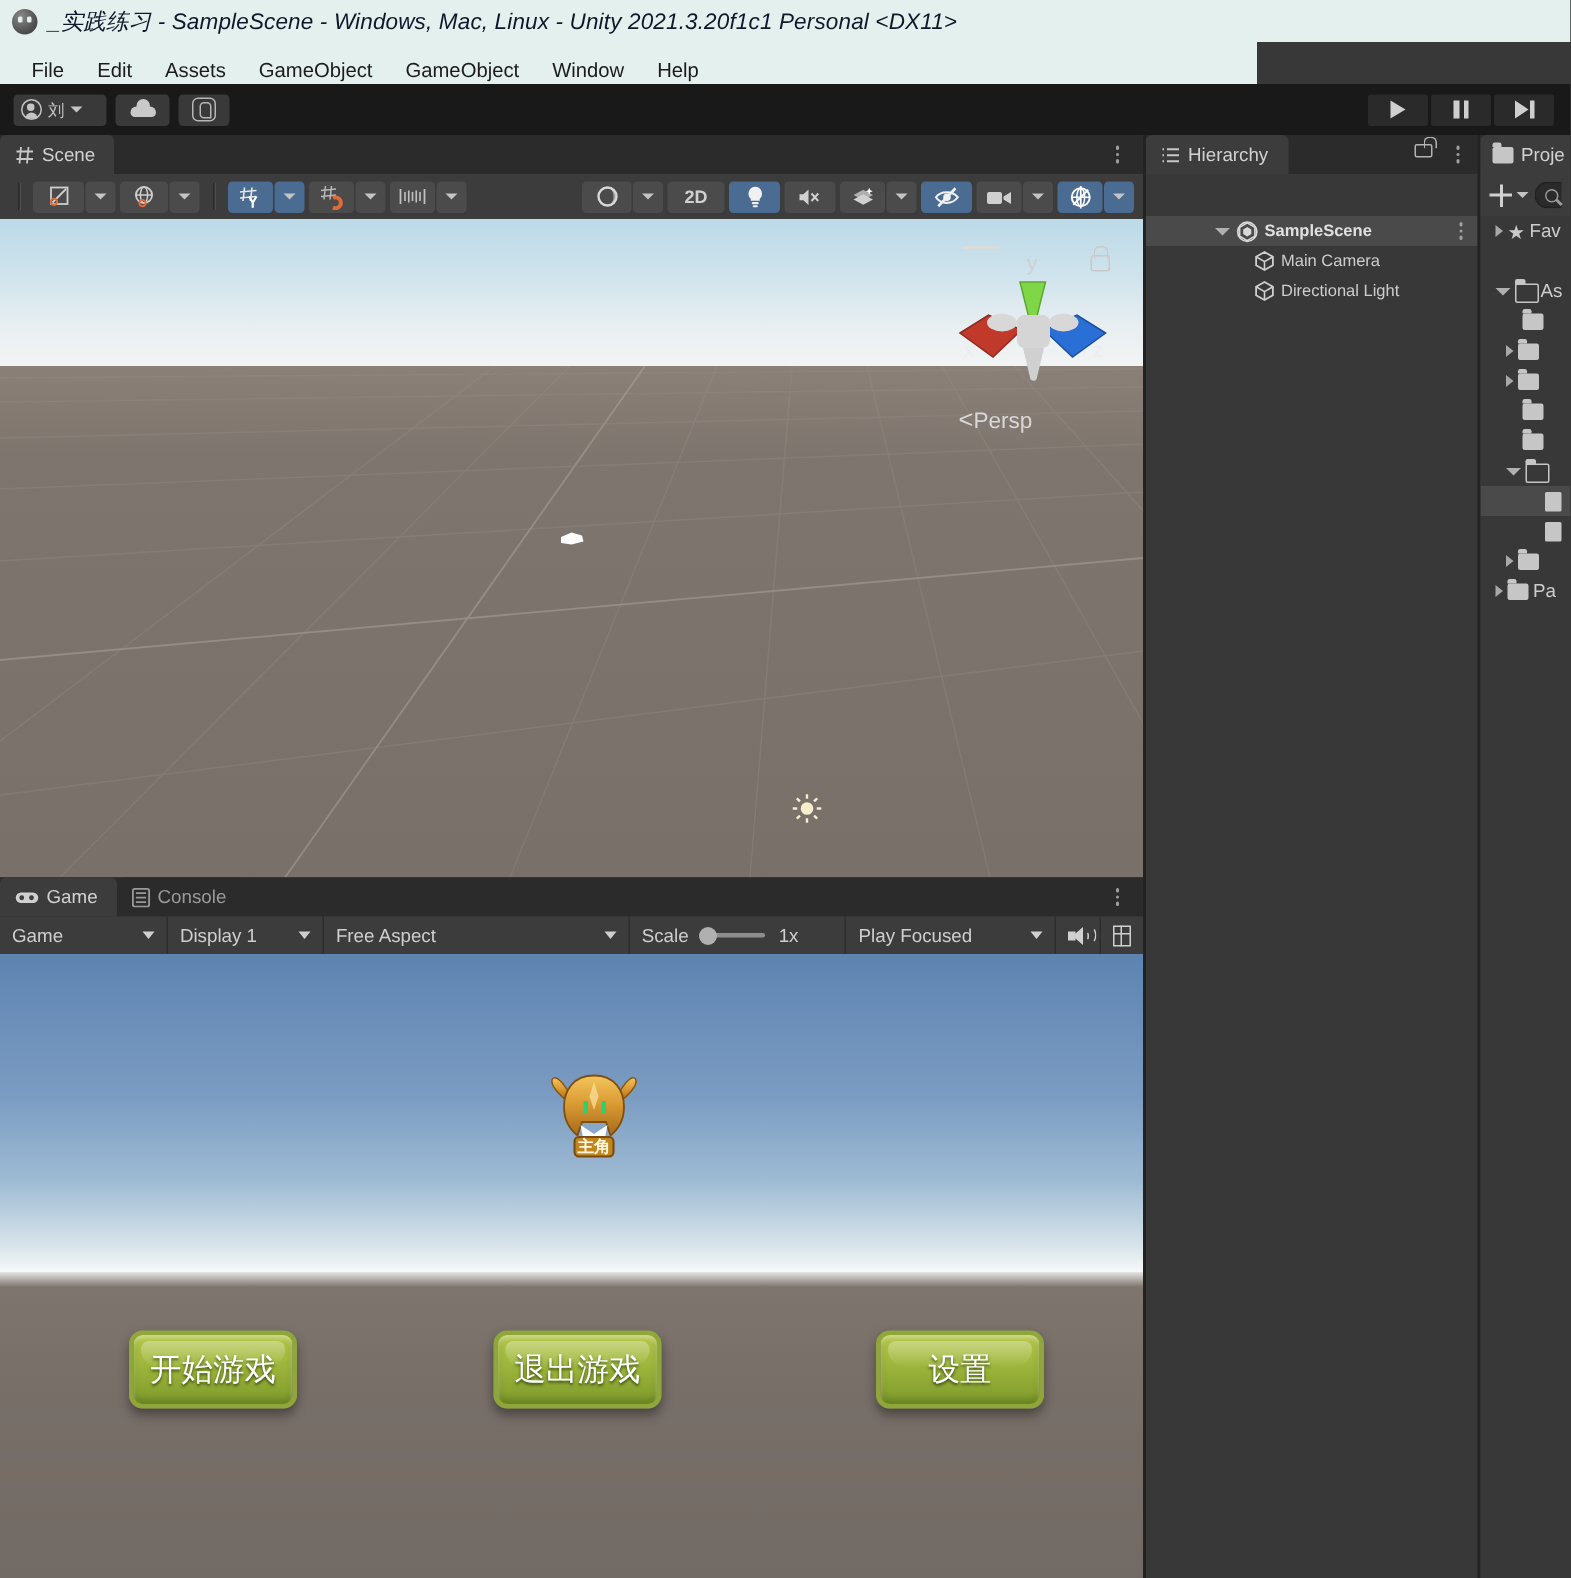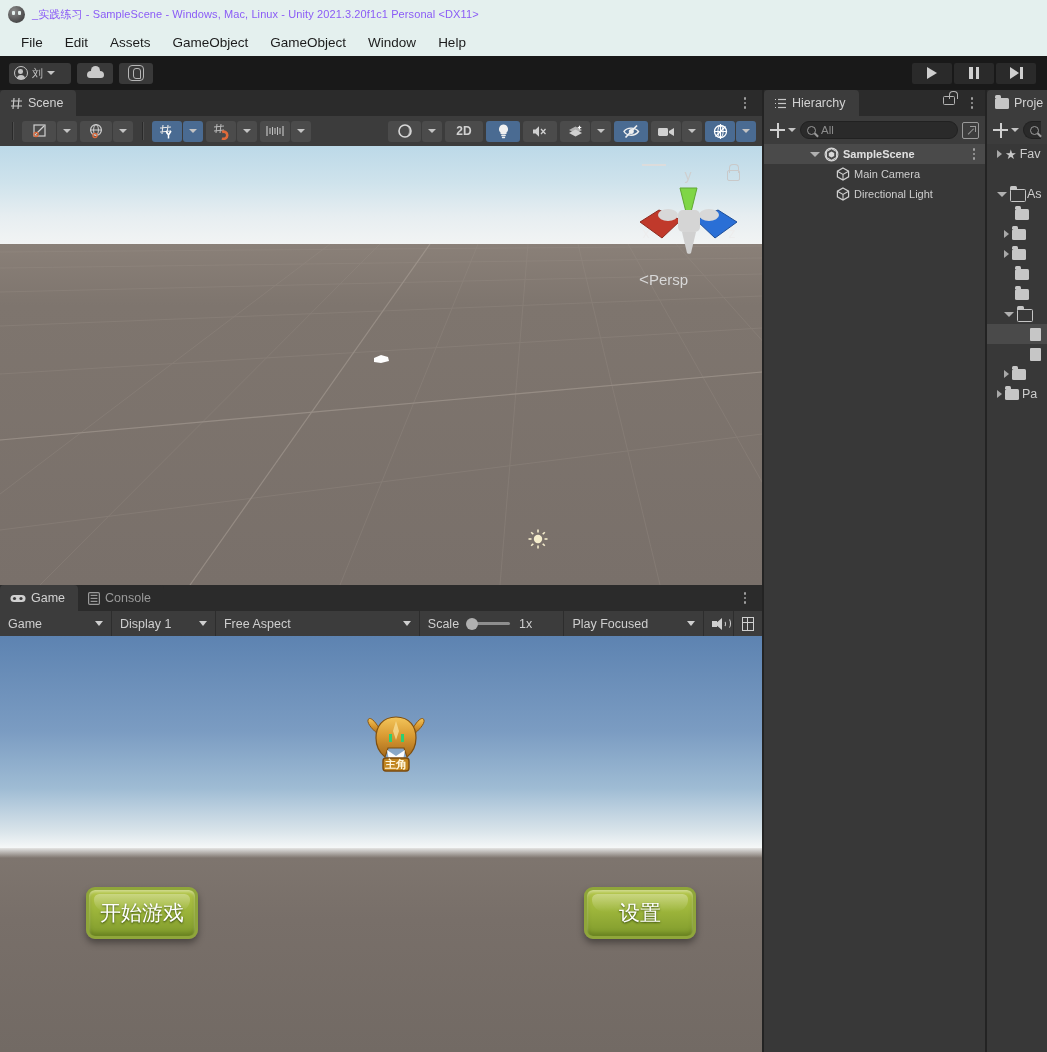--- a/index.html
+++ b/index.html
@@ -25,29 +25,30 @@
     position: relative; flex: 0 0 auto;
   }
   .titlebar .tl-icon::before,
   .titlebar .tl-icon::after {
     content: ""; position: absolute; top: 5px; width: 3px; height: 4px;
     background: #e4f0ee; border-radius: 1px;
   }
   .titlebar .tl-icon::before { left: 4px; }
   .titlebar .tl-icon::after  { right: 4px; }
   .titlebar .tl-text {
-    font-size: 11px; color: #8b5cf6; white-space: nowrap;
+    font-size: 15px; color: #0f172a; white-space: nowrap;
     letter-spacing: .1px;
+    font-style: italic;
   }
 
   
   .menubar {
-    position: absolute; top: 28px; left: 0; width: 1047px; height: 28px;
+    position: absolute; top: 28px; left: 0; width: 838px; height: 28px;
     background: #e4f0ee;
-    display: flex; align-items: center;
+    display: flex; align-items: flex-end;
     padding-left: 10px;
   }
   .menubar .mi {
     font-size: 13.5px; color: #1b1b1b; padding: 2px 11px; cursor: default;
     white-space: nowrap;
   }
 
   
   .maintoolbar {
     position: absolute; top: 56px; left: 0; width: 1047px; height: 34px;
@@ -688,20 +689,21 @@
         <path d="M24 20 l3 0 0 8 -3 0z" fill="#2ecf71"></path>
         <path d="M36 20 l3 0 0 8 -3 0z" fill="#2ecf71"></path>
         <path d="M22 36 l9 6 9 -6 -2 10 -14 0z" fill="#fdfdfd"></path>
         <rect x="18" y="44" width="26" height="13" rx="3" fill="#c2861f" stroke="#7a4a0e" stroke-width="1.4"></rect>
         <text x="31" y="54" text-anchor="middle" font-size="11" font-weight="700" fill="#fff7dc" font-family="DejaVu Sans, sans-serif">主角</text>
       </svg>
 
 
       <div class="btn-row" style="position:absolute;left:0;top:251px;width:762px;height:56px">
         <div class="gbtn" id="gbtn0">开始游戏</div>
+        <div class="gbtn" id="gbtn1">退出游戏</div>
         <div class="gbtn" id="gbtn2">设置</div>
       </div>
     </div>
   </div>
 
   <div class="vdiv" style="left:762px;top:90px;height:962px;"></div>
 
   <div class="hier-panel">
     <div class="hier-tabstrip">
       <div class="tab active">
@@ -718,31 +720,20 @@
         <span>Hierarchy</span>
       </div>
       <div class="hier-lock"></div>
       <div class="tab-menu-dots" style="right:6px;">
         <i></i>
           <i></i>
           <i></i>
       </div>
     </div>
 
-    <div class="hier-toolbar">
-      <div style="display:flex;align-items:center;gap:3px;cursor:default">
-        <span class="plus-ic"></span>
-        <span class="caret"></span>
-      </div>
-      <div class="search-box">
-        <span class="search-ic"></span>
-        <span class="search-ph">All</span>
-      </div>
-      <div class="sq-arrow-btn"></div>
-    </div>
 
     <div class="hier-tree">
       <div class="h-row scene-row">
         <span style="width:42px"></span>
         <span class="tri"></span>
         <svg class="scene-ic" viewBox="0 0 15 15">
           <circle cx="7.5" cy="7.5" r="6.4" fill="none" stroke="#d9d9d9" stroke-width="1.1"></circle>
           <path d="M7.5 1.6 L12.6 4.6 L12.6 10.4 L7.5 13.4 L2.4 10.4 L2.4 4.6z" fill="none" stroke="#d9d9d9" stroke-width="1.1"></path>
           <path d="M7.5 4.4 L10.2 6 L10.2 9 L7.5 10.6 L4.8 9 L4.8 6z" fill="#d9d9d9"></path>
         </svg>

